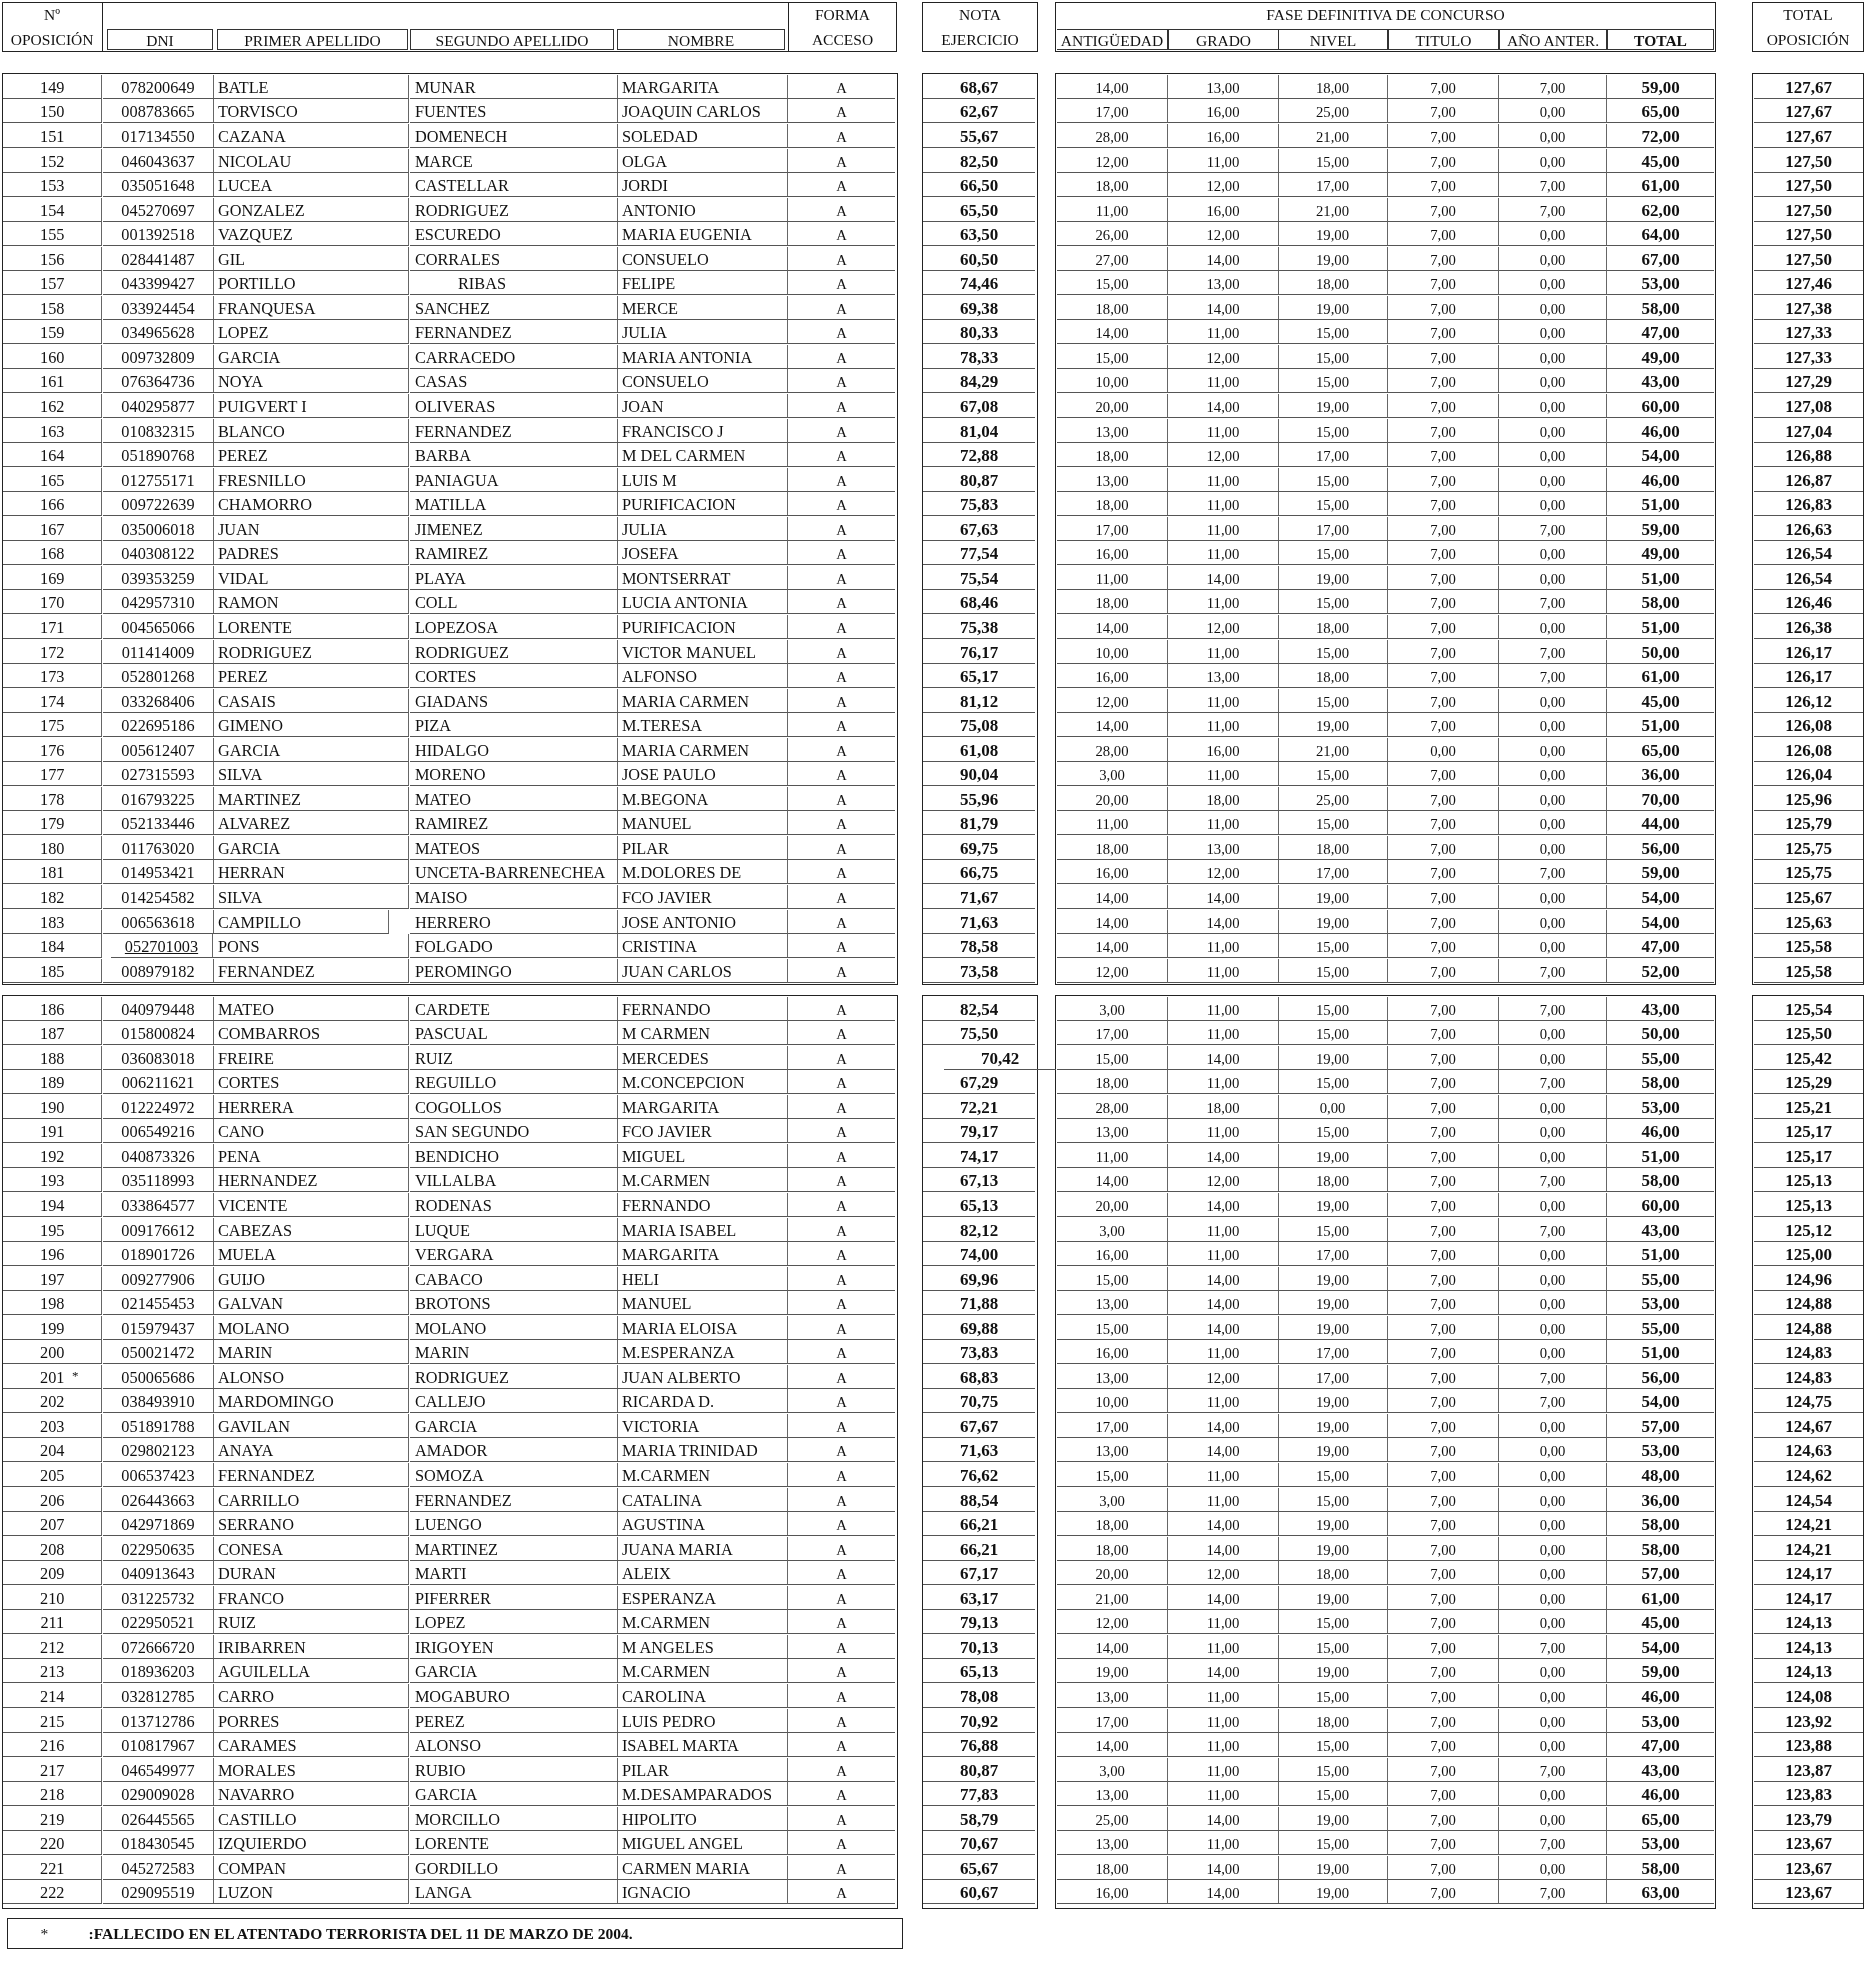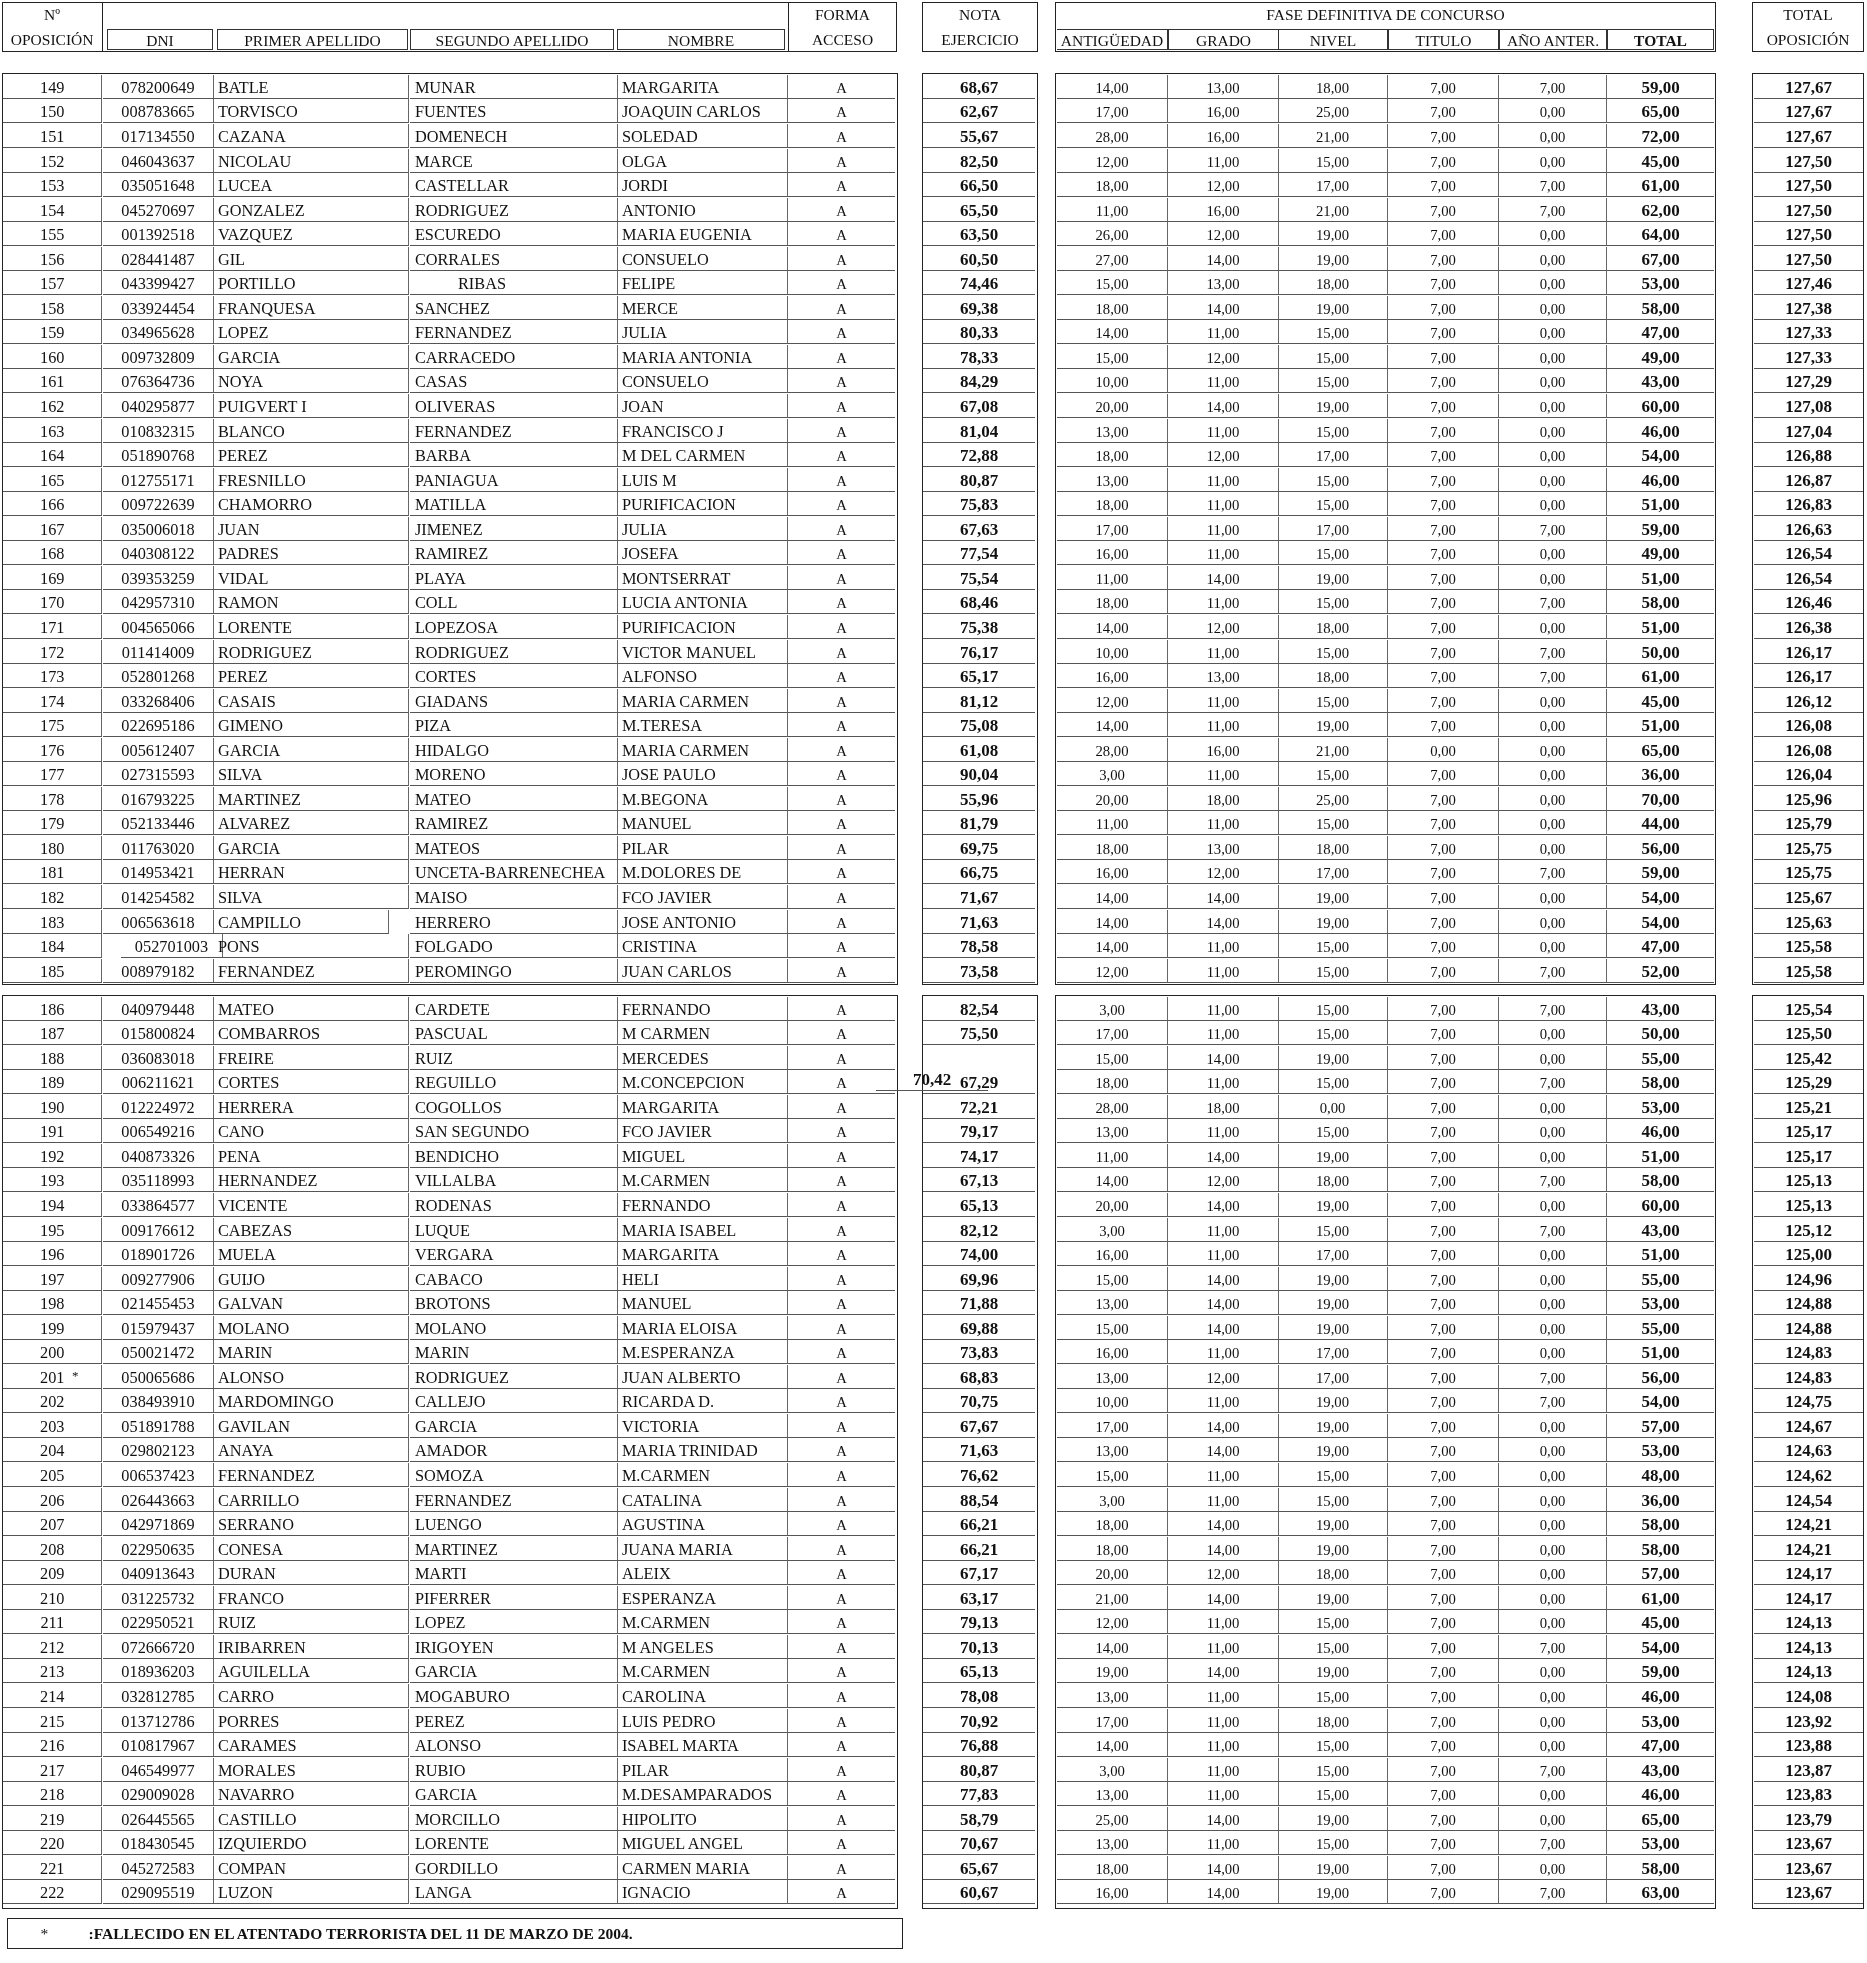--- a/index.html
+++ b/index.html
@@ -661,21 +661,21 @@
     <div class="c ctr s" style="left:1168px;width:111px;">14,00</div>
     <div class="c ctr s" style="left:1278px;width:110px;">19,00</div>
     <div class="c ctr s" style="left:1388px;width:111px;">7,00</div>
     <div class="c ctr s" style="left:1499px;width:108px;">0,00</div>
     <div class="c ctr b" style="left:1607px;width:107px;border-right:none;">54,00</div>
     <div class="c ctr b" style="left:1754px;width:109px;border-right:none;">125,63</div>
   </div>
     <div class="row" style="top: 934px;">
     <div class="c ctr" style="left:3.3px;width:99px;"><span>184</span></div>
     <span class="star"></span>
-    <div class="c ctr" style="left:121px;width:102px;">052701003</div>
+    <div class="c ctr" style="left:111px;width:102px;text-decoration:underline;">052701003</div>
     <div class="c l" style="left:213px;width:196px;">PONS</div>
     <div class="c l" style="left:410px;width:208px;">FOLGADO</div>
     <div class="c l" style="left:617px;width:171px;">CRISTINA</div>
     <div class="c ctr s" style="left:788px;width:107px;border-right:none;">A</div>
     <div class="c ctr b" style="left:923px;width:112px;border-right:none;">78,58</div>
     <div class="c ctr s" style="left:1057px;width:111px;">14,00</div>
     <div class="c ctr s" style="left:1168px;width:111px;">11,00</div>
     <div class="c ctr s" style="left:1278px;width:110px;">15,00</div>
     <div class="c ctr s" style="left:1388px;width:111px;">7,00</div>
     <div class="c ctr s" style="left:1499px;width:108px;">0,00</div>
@@ -734,21 +734,21 @@
     <div class="c ctr b" style="left:1754px;width:109px;border-right:none;">125,50</div>
   </div>
     <div class="row" style="top: 1046px;">
     <div class="c ctr" style="left:3.3px;width:99px;"><span>188</span></div>
     <span class="star"></span>
     <div class="c ctr" style="left:103px;width:111px;">036083018</div>
     <div class="c l" style="left:213px;width:196px;">FREIRE</div>
     <div class="c l" style="left:410px;width:208px;">RUIZ</div>
     <div class="c l" style="left:617px;width:171px;">MERCEDES</div>
     <div class="c ctr s" style="left:788px;width:107px;border-right:none;">A</div>
-    <div class="c ctr b" style="left:876px;width:112px;border-right:none;margin-top:21px;">70,42</div>
+    <div class="c ctr b" style="left:944px;width:112px;border-right:none;">70,42</div>
     <div class="c ctr s" style="left:1057px;width:111px;">15,00</div>
     <div class="c ctr s" style="left:1168px;width:111px;">14,00</div>
     <div class="c ctr s" style="left:1278px;width:110px;">19,00</div>
     <div class="c ctr s" style="left:1388px;width:111px;">7,00</div>
     <div class="c ctr s" style="left:1499px;width:108px;">0,00</div>
     <div class="c ctr b" style="left:1607px;width:107px;border-right:none;">55,00</div>
     <div class="c ctr b" style="left:1754px;width:109px;border-right:none;">125,42</div>
   </div>
     <div class="row" style="top: 1070px;">
     <div class="c ctr" style="left:3.3px;width:99px;"><span>189</span></div>

